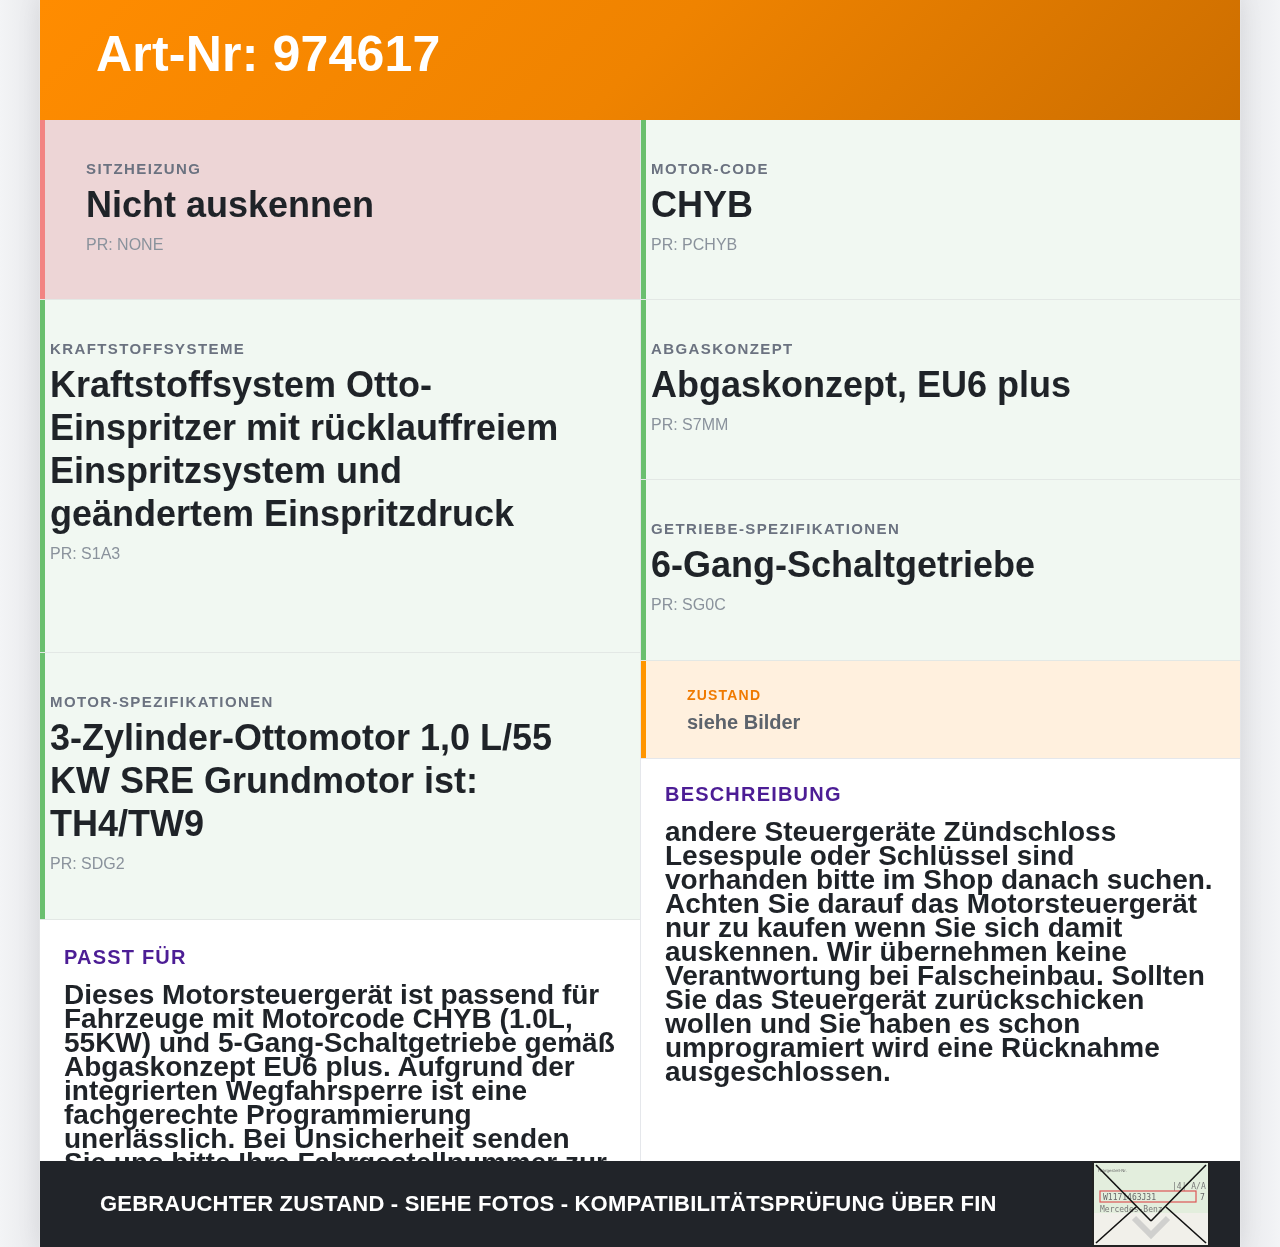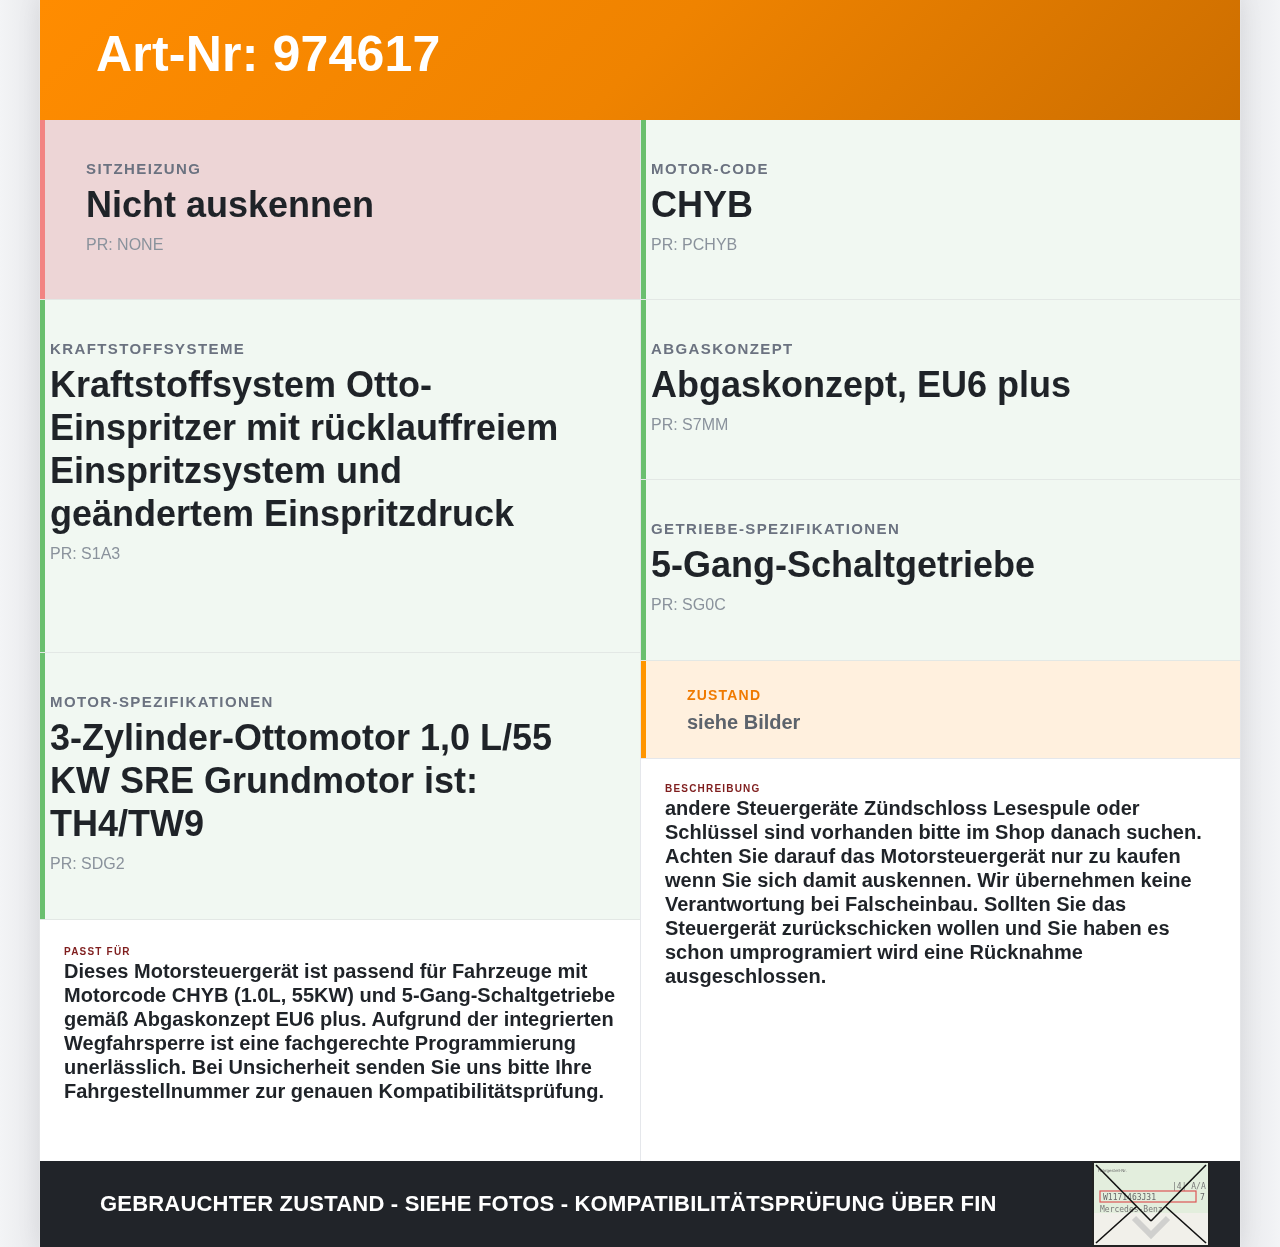--- a/index.html
+++ b/index.html
@@ -49,22 +49,22 @@
 
   .zustand {
     position: relative; background: #fff0de; height: 98px; box-sizing: border-box;
     padding: 26px 30px 0 46px; border-bottom: 1px solid #e5e7eb;
   }
   .zustand::before { content: ""; position: absolute; left: 0; top: 0; bottom: 0; width: 5px; background: #ff9500; }
   .zustand .label { font-size: 14px; font-weight: 700; color: #f07a00; letter-spacing: 1.2px; }
   .zustand .value { font-size: 20px; color: #5c636c; margin-top: 8px; font-weight: 700; }
 
   .textblock { padding: 26px 24px 0 24px; box-sizing: border-box; }
-  .textblock .label { font-size: 10px; font-weight: 700; color: #7f1d1d; letter-spacing: 1.2px; }
-  .textblock .body { font-size: 20px; color: #1f2328; line-height: 24px; margin-top: 2px; font-weight: 700; }
+  .textblock .label { font-size: 20px; font-weight: 700; color: #4c1d95; letter-spacing: 1.2px; }
+  .textblock .body { font-size: 28px; color: #1f2328; line-height: 24px; margin-top: 14px; font-weight: 700; }
 
   .footer {
     position: absolute; left: 0; right: 0; top: 1161px; height: 86px;
     background: #212429; display: flex; align-items: center;
   }
   .footer .text {
     color: #ffffff; font-weight: 700; font-size: 22px; padding-left: 60px; letter-spacing: 0.2px;
     position: relative; top: 0px;
   }
   .fin-image {
@@ -109,21 +109,21 @@
         <div class="value">CHYB</div>
         <div class="pr">PR: PCHYB</div>
       </div>
       <div class="cell green" style="height:180px">
         <div class="label">ABGASKONZEPT</div>
         <div class="value">Abgaskonzept, EU6 plus</div>
         <div class="pr">PR: S7MM</div>
       </div>
       <div class="cell green" style="height:181px">
         <div class="label">GETRIEBE-SPEZIFIKATIONEN</div>
-        <div class="value">5-Gang-Schaltgetriebe</div>
+        <div class="value">6-Gang-Schaltgetriebe</div>
         <div class="pr">PR: SG0C</div>
       </div>
       <div class="zustand">
         <div class="label">ZUSTAND</div>
         <div class="value">siehe Bilder</div>
       </div>
       <div class="textblock" style="padding-top:24px">
         <div class="label">BESCHREIBUNG</div>
         <div class="body">andere Steuergeräte Zündschloss Lesespule oder Schlüssel sind vorhanden bitte im Shop danach suchen. Achten Sie darauf das Motorsteuergerät nur zu kaufen wenn Sie sich damit auskennen. Wir übernehmen keine Verantwortung bei Falscheinbau. Sollten Sie das Steuergerät zurückschicken wollen und Sie haben es schon umprogramiert wird eine Rücknahme ausgeschlossen.</div>
       </div>

